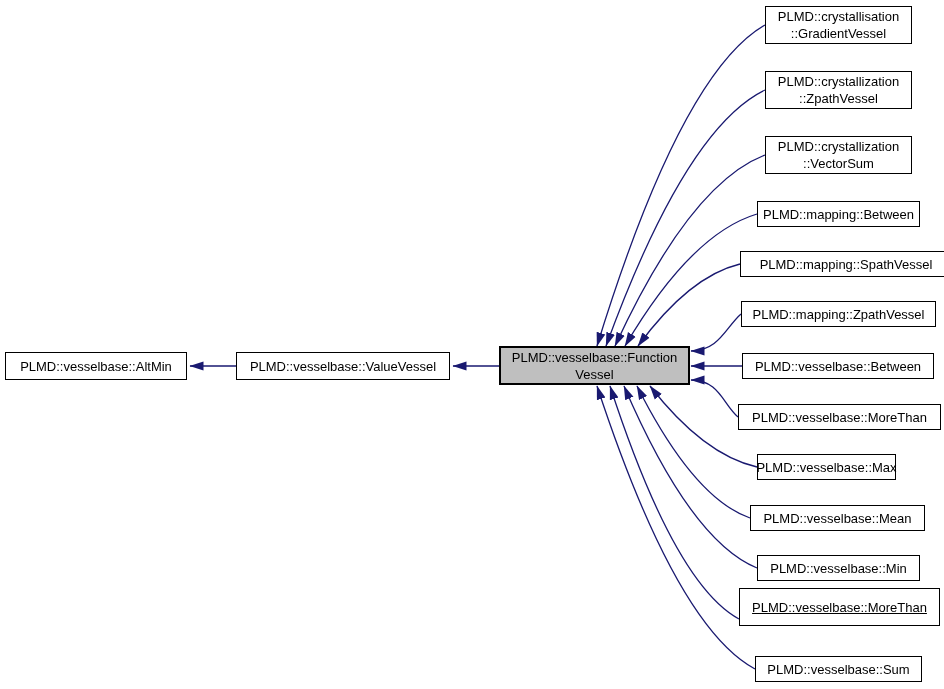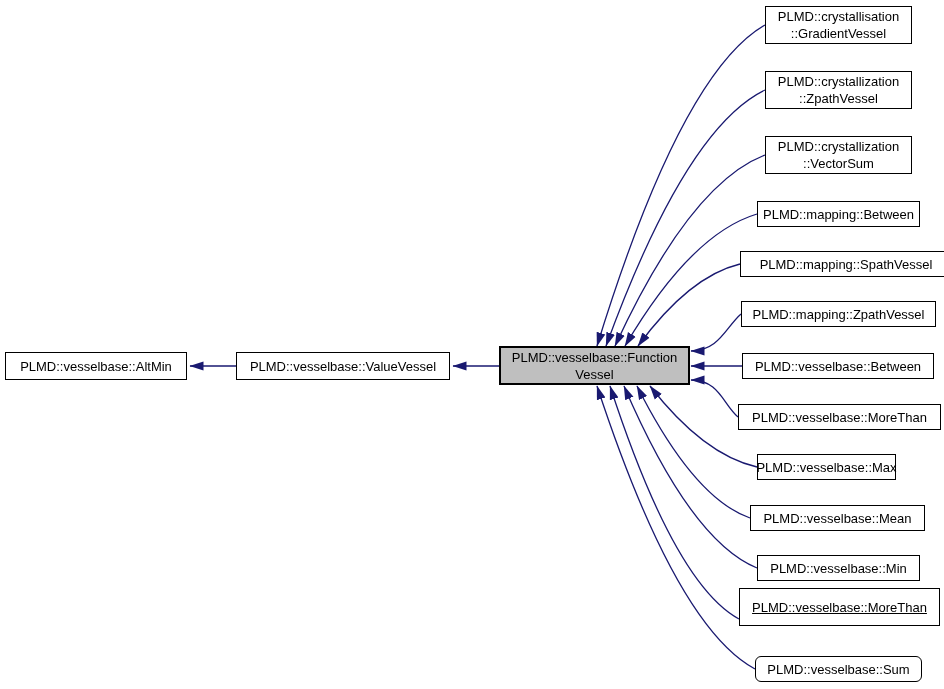--- a/index.html
+++ b/index.html
@@ -115,16 +115,16 @@
     </div>
     <div class="node" style="left: 750px; top: 505px; width: 175px; height: 26px;">
       <span>PLMD::vesselbase::Mean</span>
     </div>
     <div class="node" style="left: 757px; top: 555px; width: 163px; height: 26px;">
       <span>PLMD::vesselbase::Min</span>
     </div>
     <div class="node" style="left: 739px; top: 588px; width: 201px; height: 38px; text-decoration: underline;">
       <span>PLMD::vesselbase::MoreThan</span>
     </div>
-    <div class="node" style="left: 755px; top: 656px; width: 167px; height: 26px; border-radius: 6px;">
+    <div class="node" style="left: 755px; top: 656px; width: 167px; height: 26px;">
       <span>PLMD::vesselbase::Sum</span>
     </div>
   </div>
 
 </body></html>

